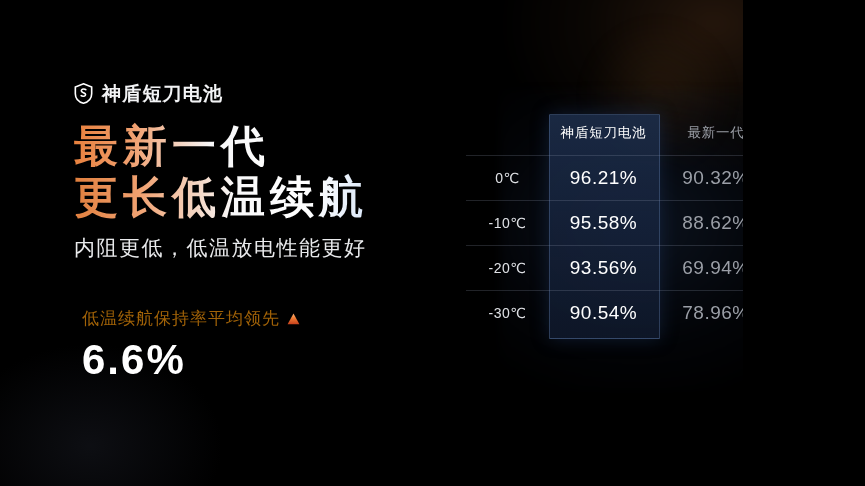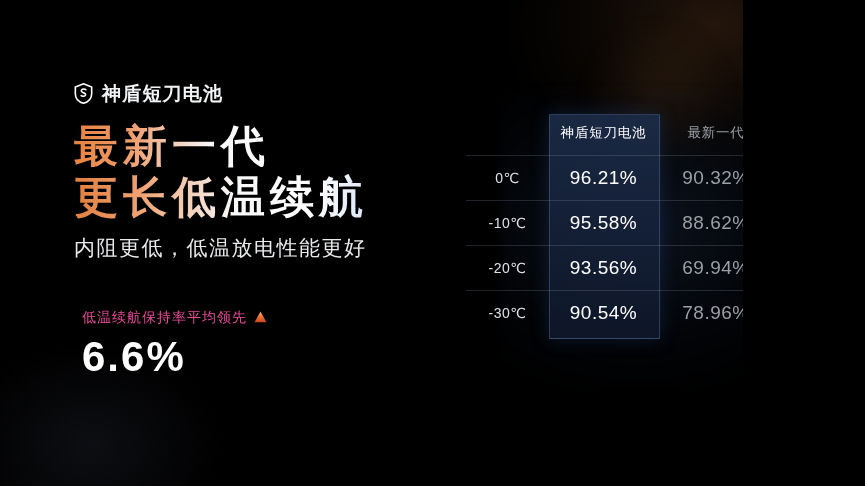--- a/index.html
+++ b/index.html
@@ -112,22 +112,22 @@
     left: 82px;
     top: 310px;
     width: 330px;
   }
   .stat-label-row {
     display: flex;
     align-items: center;
     gap: 7px;
   }
   .stat-label {
-    font-size: 14px;
-    color: #ec4899;
+    font-size: 17px;
+    color: #a16207;
     letter-spacing: 1px;
     white-space: nowrap;
     line-height: 1;
   }
   .tri-icon {
     width: 13px;
     height: 12px;
     display: block;
     flex: 0 0 auto;
   }

